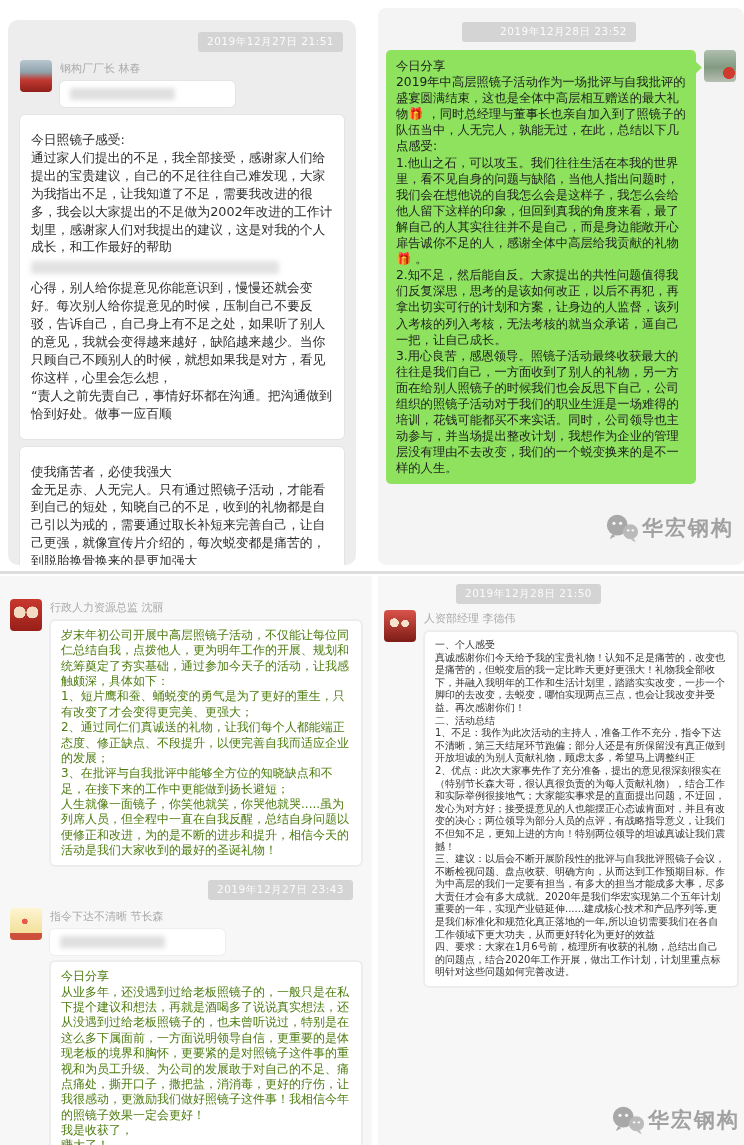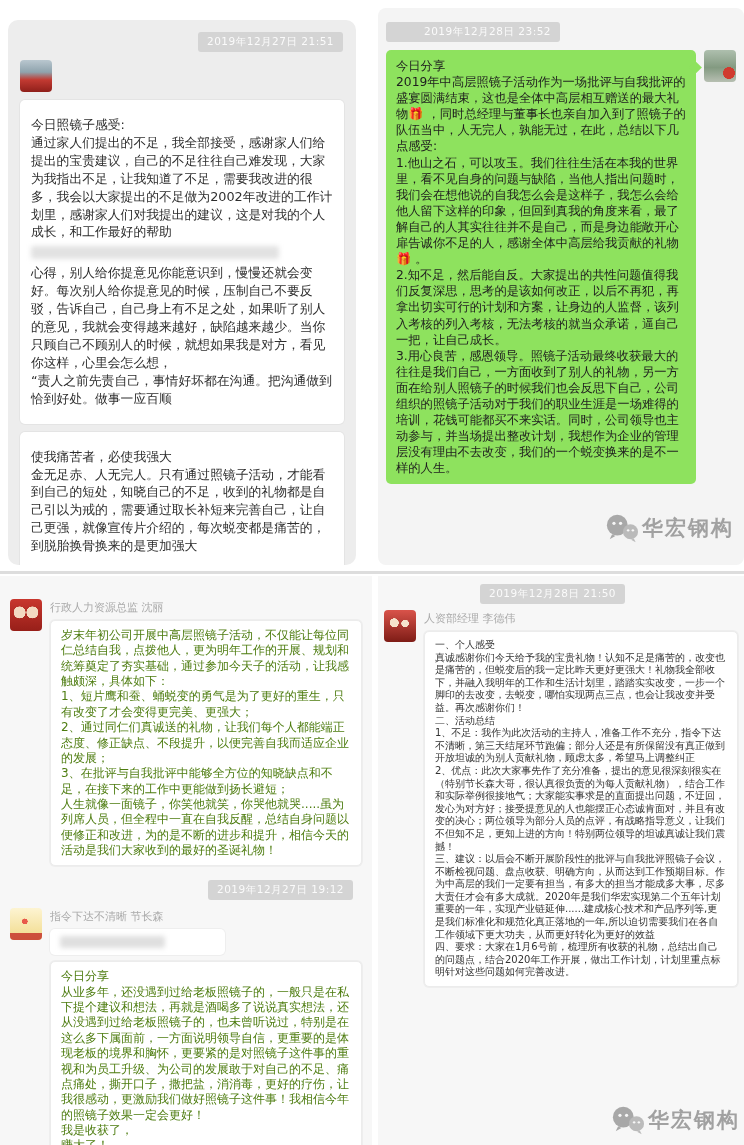--- a/index.html
+++ b/index.html
@@ -9,23 +9,23 @@
   .panel-tl{left:8px;top:20px;width:348px;height:545px;background:#ededed;border-radius:10px;padding:10px 12px;}
   .panel-tr{left:378px;top:8px;width:366px;height:557px;background:#f4f4f4;border-radius:8px;padding:12px 8px;}
   .divider{position:absolute;left:0;top:571px;width:744px;height:3px;background:#cfcfcf;opacity:.7;}
   .panel-bl{left:0;top:576px;width:372px;height:569px;background:#f7f7f7;padding:10px 10px;}
   .panel-br{left:378px;top:576px;width:366px;height:569px;background:#f7f7f7;padding:6px 6px;}
 
   .ts-row{height:20px;}
   .ts-pill{display:inline-block;background:#d4d4d4;color:#fbfbfb;font-size:10.5px;
            padding:3px 9px;border-radius:3px;letter-spacing:.5px;}
   .tl-ts{margin-left:178px;}
-  .tr-ts{padding-left:38px;}
+  .tr-ts{margin-left:76px;padding-left:38px;}
   .bl-ts{margin-left:198px;}
-  .br-ts{margin-left:96px;}
+  .br-ts{margin-left:72px;}
 
   .grp{display:flex;gap:8px;align-items:flex-start;}
   .col{flex:1;min-width:0;}
   .avatar{width:32px;height:32px;border-radius:4px;flex:none;position:relative;overflow:hidden;}
   .av-tl1{background:linear-gradient(180deg,#b9c7cf 0%,#8fa3ad 38%,#c23a32 62%,#8f1f1a 100%);}
   .av-tl2{background:linear-gradient(135deg,#5d1010,#9c2020 55%,#2e0808);}
   .av-tr{background:radial-gradient(circle at 78% 72%,#d03b2f 0 17%,transparent 18%),
                     linear-gradient(180deg,#aebfae 0%,#839a81 55%,#b7bfb2 100%);}
   .av-bl1{background:radial-gradient(circle at 30% 42%,#f3dac2 0 20%,transparent 21%),
                      radial-gradient(circle at 70% 42%,#f3dac2 0 20%,transparent 21%),
@@ -74,20 +74,26 @@
 <body>
 
 <div class="page">
 
   <div class="panel panel-tl">
     <div class="ts-row">
       <span class="ts-pill tl-ts">2019年12月27日 21:51</span>
     </div>
     <div class="grp">
       <div class="avatar av-tl1"></div>
+      <div class="col">
+        <div class="sender">钢构厂厂长 林春</div>
+        <div class="bubble cbub">
+          <div class="censor"></div>
+        </div>
+      </div>
     </div>
     <div class="bubble wide">
       <div class="btext">今日照镜子感受:
 通过家人们提出的不足，我全部接受，感谢家人们给提出的宝贵建议，自己的不足往往自己难发现，大家为我指出不足，让我知道了不足，需要我改进的很多，我会以大家提出的不足做为2002年改进的工作计划里，感谢家人们对我提出的建议，这是对我的个人成长，和工作最好的帮助</div>
       <div class="censor-line"></div>
       <div class="btext">心得，别人给你提意见你能意识到，慢慢还就会变好。每次别人给你提意见的时候，压制自己不要反驳，告诉自己，自己身上有不足之处，如果听了别人的意见，我就会变得越来越好，缺陷越来越少。当你只顾自己不顾别人的时候，就想如果我是对方，看见你这样，心里会怎么想，
 “责人之前先责自己，事情好坏都在沟通。把沟通做到恰到好处。做事一应百顺</div>
     </div>
     <div class="bubble wide">
       <div class="btext">使我痛苦者，必使我强大
@@ -134,21 +140,21 @@
         <div class="bubble soft">
           <div class="btext">岁末年初公司开展中高层照镜子活动，不仅能让每位同仁总结自我，点拨他人，更为明年工作的开展、规划和统筹奠定了夯实基础，通过参加今天子的活动，让我感触颇深，具体如下：
 1、短片鹰和蚕、蛹蜕变的勇气是为了更好的重生，只有改变了才会变得更完美、更强大；
 2、通过同仁们真诚送的礼物，让我们每个人都能端正态度、修正缺点、不段提升，以便完善自我而适应企业的发展；
 3、在批评与自我批评中能够全方位的知晓缺点和不足，在接下来的工作中更能做到扬长避短；
 人生就像一面镜子，你笑他就笑，你哭他就哭.....虽为列席人员，但全程中一直在自我反醒，总结自身问题以便修正和改进，为的是不断的进步和提升，相信今天的活动是我们大家收到的最好的圣诞礼物！</div>
         </div>
       </div>
     </div>
     <div class="ts-row">
-      <span class="ts-pill bl-ts">2019年12月27日 19:12</span>
+      <span class="ts-pill bl-ts">2019年12月27日 23:43</span>
     </div>
     <div class="grp grp2">
       <div class="avatar av-bl2">
           <div class="strip"></div>
         </div>
       <div class="col">
         <div class="sender">指令下达不清晰 节长森</div>
         <div class="bubble cbub">
           <div class="censor"></div>
         </div>

